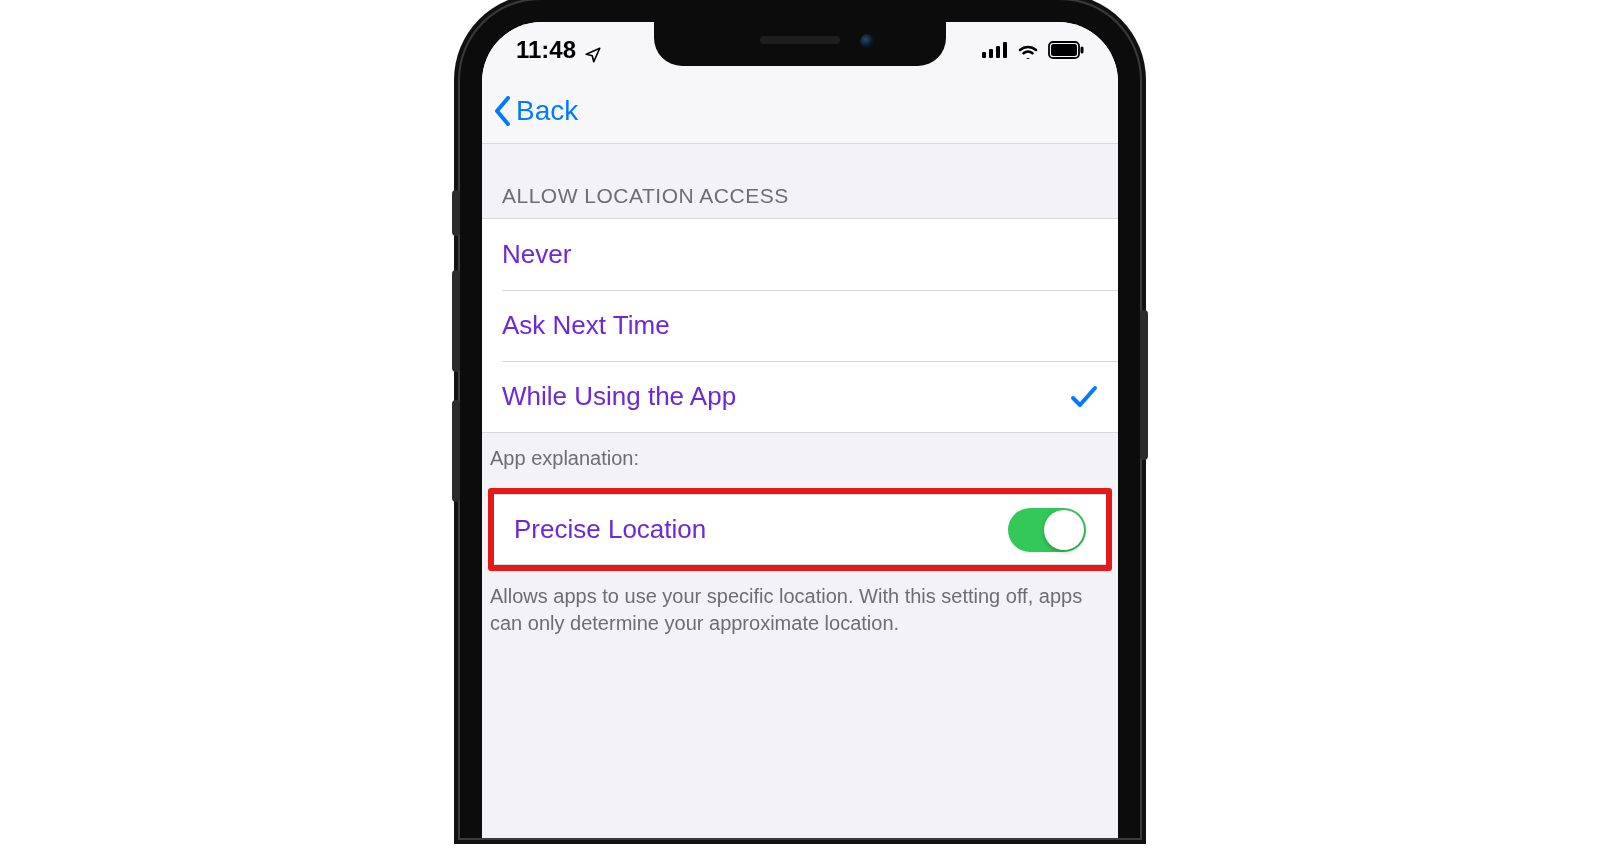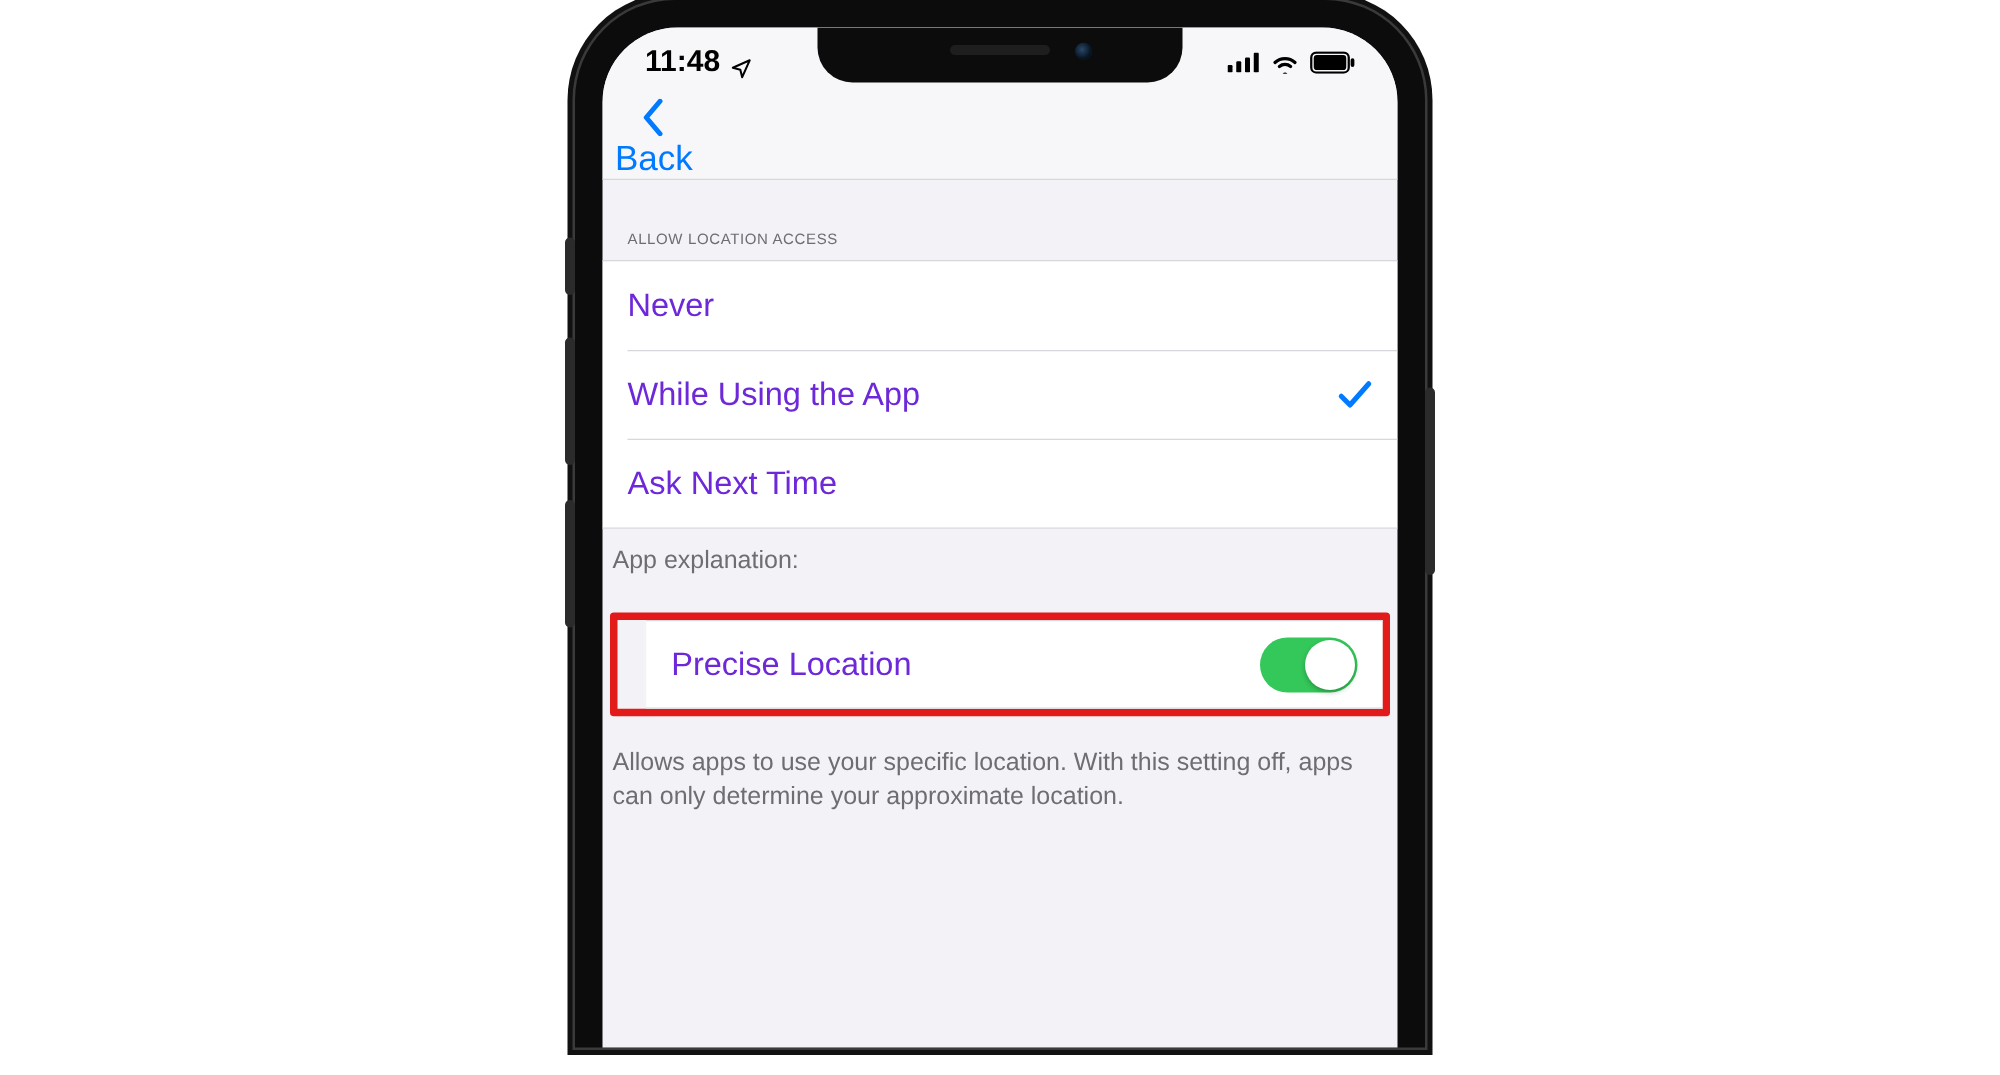--- a/index.html
+++ b/index.html
@@ -89,26 +89,25 @@
     background: #f7f7f9;
     border-bottom: 1px solid #d8d8dc;
   }
   .nav-back {
     display: flex;
     align-items: center;
     color: #007aff;
     font-size: 28px;
     gap: 2px;
     cursor: pointer;
-    flex-direction: column;
   }
   .nav-back svg { display:block; }
 
   .section-header {
-    font-size: 12px;
+    font-size: 21px;
     color: #6d6d72;
     letter-spacing: 0.5px;
     padding: 40px 13px 10px 20px;
     text-transform: uppercase;
   }
 
   .table-group {
     background: #ffffff;
     border-top: 1px solid #d8d8dc;
     border-bottom: 1px solid #d8d8dc;
@@ -134,24 +133,23 @@
   .checkmark svg { display:block; }
 
   .footer-text {
     font-size: 20px;
     color: #6d6d72;
     padding: 12px 20px 16px 8px;
     line-height: 1.35;
   }
 
   .highlight-box {
-    margin: 12px 6px;
+    margin: 0 6px;
     border: 6px solid #e21a1a;
     border-radius: 3px;
-    padding-left: 23px;
   }
   .toggle-row {
     border-top: 1px solid #d8d8dc;
     border-bottom: 1px solid #d8d8dc;
     background:#ffffff;
   }
 
   .switch {
     position: relative;
     width: 78px;
@@ -230,29 +228,29 @@
       </div>
     </div>
 
     <div class="section-header">ALLOW LOCATION ACCESS</div>
 
     <div class="table-group">
       <div class="row">
         <span>Never</span>
       </div>
       <div class="row">
+        <span>Ask Next Time</span>
+      </div>
+      <div class="row">
         <span>While Using the App</span>
         <span class="checkmark">
           <svg width="28" height="24" viewBox="0 0 28 24">
               <path d="M3 13 L10 20 L25 3" fill="none" stroke="#007aff" stroke-width="4" stroke-linecap="round" stroke-linejoin="round"></path>
             </svg>
         </span>
-      </div>
-      <div class="row">
-        <span>Ask Next Time</span>
       </div>
     </div>
 
     <div class="footer-text">App explanation:</div>
 
     <div class="highlight-box">
       <div class="row toggle-row">
         <span>Precise Location</span>
         <div class="switch">
           <div class="knob"></div>

